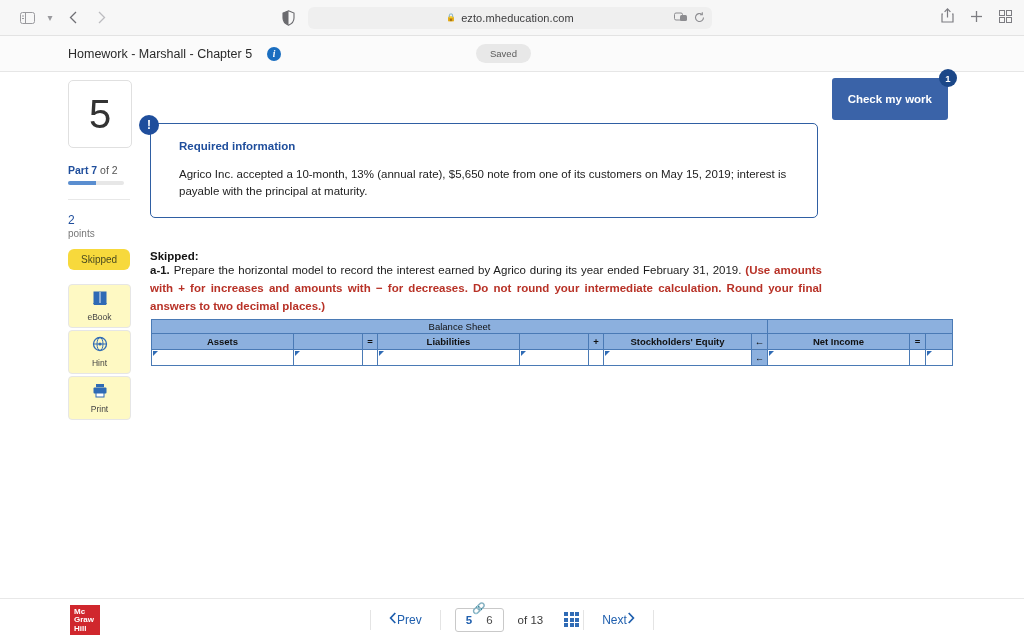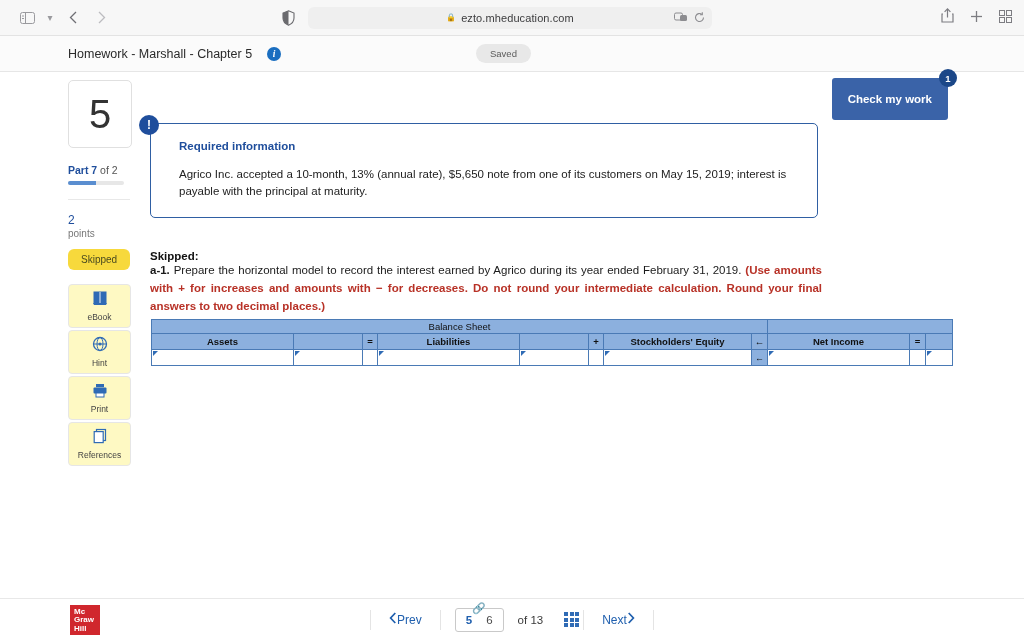--- a/index.html
+++ b/index.html
@@ -379,29 +379,20 @@
     </div>
     <div class="tool-card">
       <span>
         <svg width="16" height="15" viewBox="0 0 16 15">
             <rect x="4" y="1" width="8" height="3.2" fill="#2f6bb5"></rect>
             <rect x="1.5" y="4.5" width="13" height="6" rx="1" fill="#2f6bb5"></rect>
             <rect x="4" y="10" width="8" height="4" fill="#fff" stroke="#2f6bb5"></rect>
           </svg>
       </span>
       <span class="tlbl">Print</span>
-    </div>
-    <div class="tool-card">
-      <span>
-        <svg width="16" height="16" viewBox="0 0 16 16">
-            <rect x="4.5" y="1.5" width="9" height="11" fill="none" stroke="#2f6bb5" stroke-width="1.2"></rect>
-            <rect x="2.2" y="3.6" width="9" height="11" fill="#fff" stroke="#2f6bb5" stroke-width="1.2"></rect>
-          </svg>
-      </span>
-      <span class="tlbl">References</span>
     </div>
   </div>
 </div>
 
 <div class="callout">
   <div class="callout-bang">!</div>
   <h3>Required information</h3>
   <p>Agrico Inc. accepted a 10-month, 13% (annual rate), $5,650 note from one of its customers on May 15, 2019; interest is payable with the principal at maturity.</p>
 </div>
 

